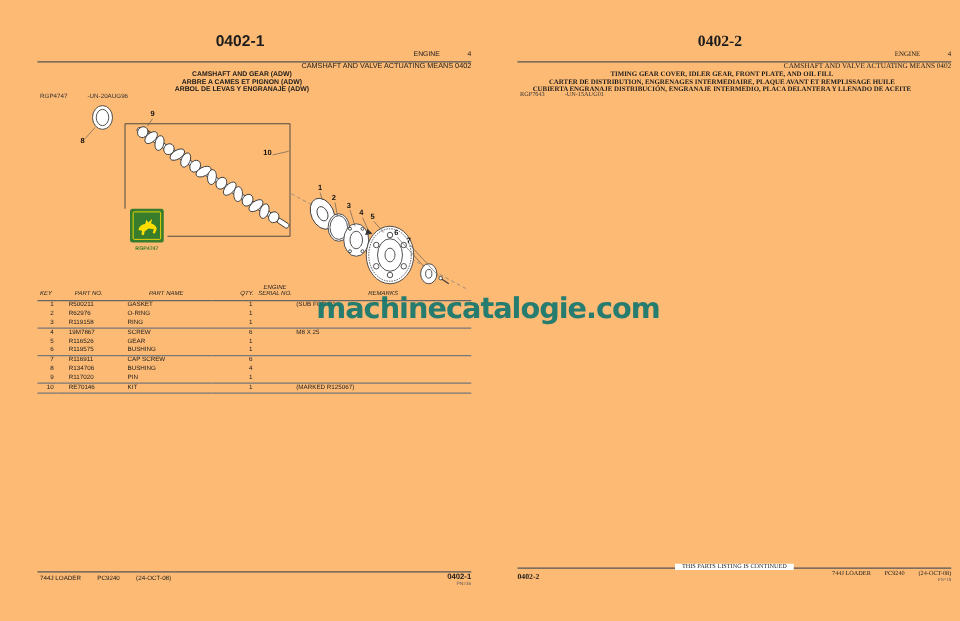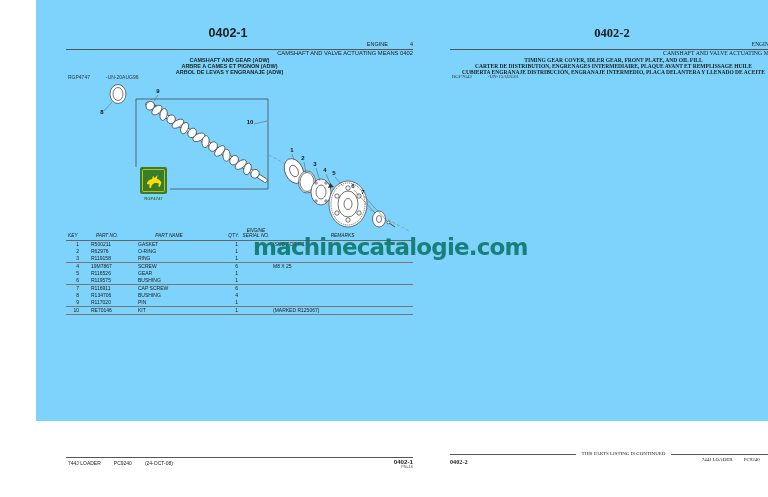--- a/index.html
+++ b/index.html
@@ -1,18 +1,18 @@
 <!DOCTYPE html>
 <html><head>
 <meta charset="utf-8">
 <style>
   html,body{margin:0;padding:0;}
   body{width:768px;height:497px;position:relative;background:#ffffff;overflow:hidden;
        font-family:"Liberation Sans",sans-serif;color:#1c1c1c;}
-  .page{position:absolute;top:0;width:384px;height:421px;background:#7dd3fc;margin-left:36px;}
+  .page{position:absolute;top:0;width:384px;height:497px;background:#fdba74;}
   #page-left{left:0;} #page-right{left:384px;font-family:Liberation Serif, serif;}
   .pnum{position:absolute;top:26px;left:0;right:0;text-align:center;font-size:12.5px;font-weight:bold;}
   .engrow{position:absolute;top:41px;left:30px;right:7px;display:flex;justify-content:flex-end;gap:22px;
           font-size:5.5px;border-bottom:1px solid #555;padding-bottom:1.5px;}
   .secrow{position:absolute;top:50px;left:30px;right:7px;text-align:right;font-size:5.8px;}
   .titles{position:absolute;top:57px;left:10px;right:7px;text-align:center;font-weight:bold;
           font-size:5.5px;line-height:6.1px;}
   .figref{position:absolute;top:74px;left:32px;display:flex;gap:16px;font-size:5px;color:#333;}
   svg{position:absolute;font-family:inherit;}
   #diagL{left:28px;top:83px;width:352px;height:150px;}

